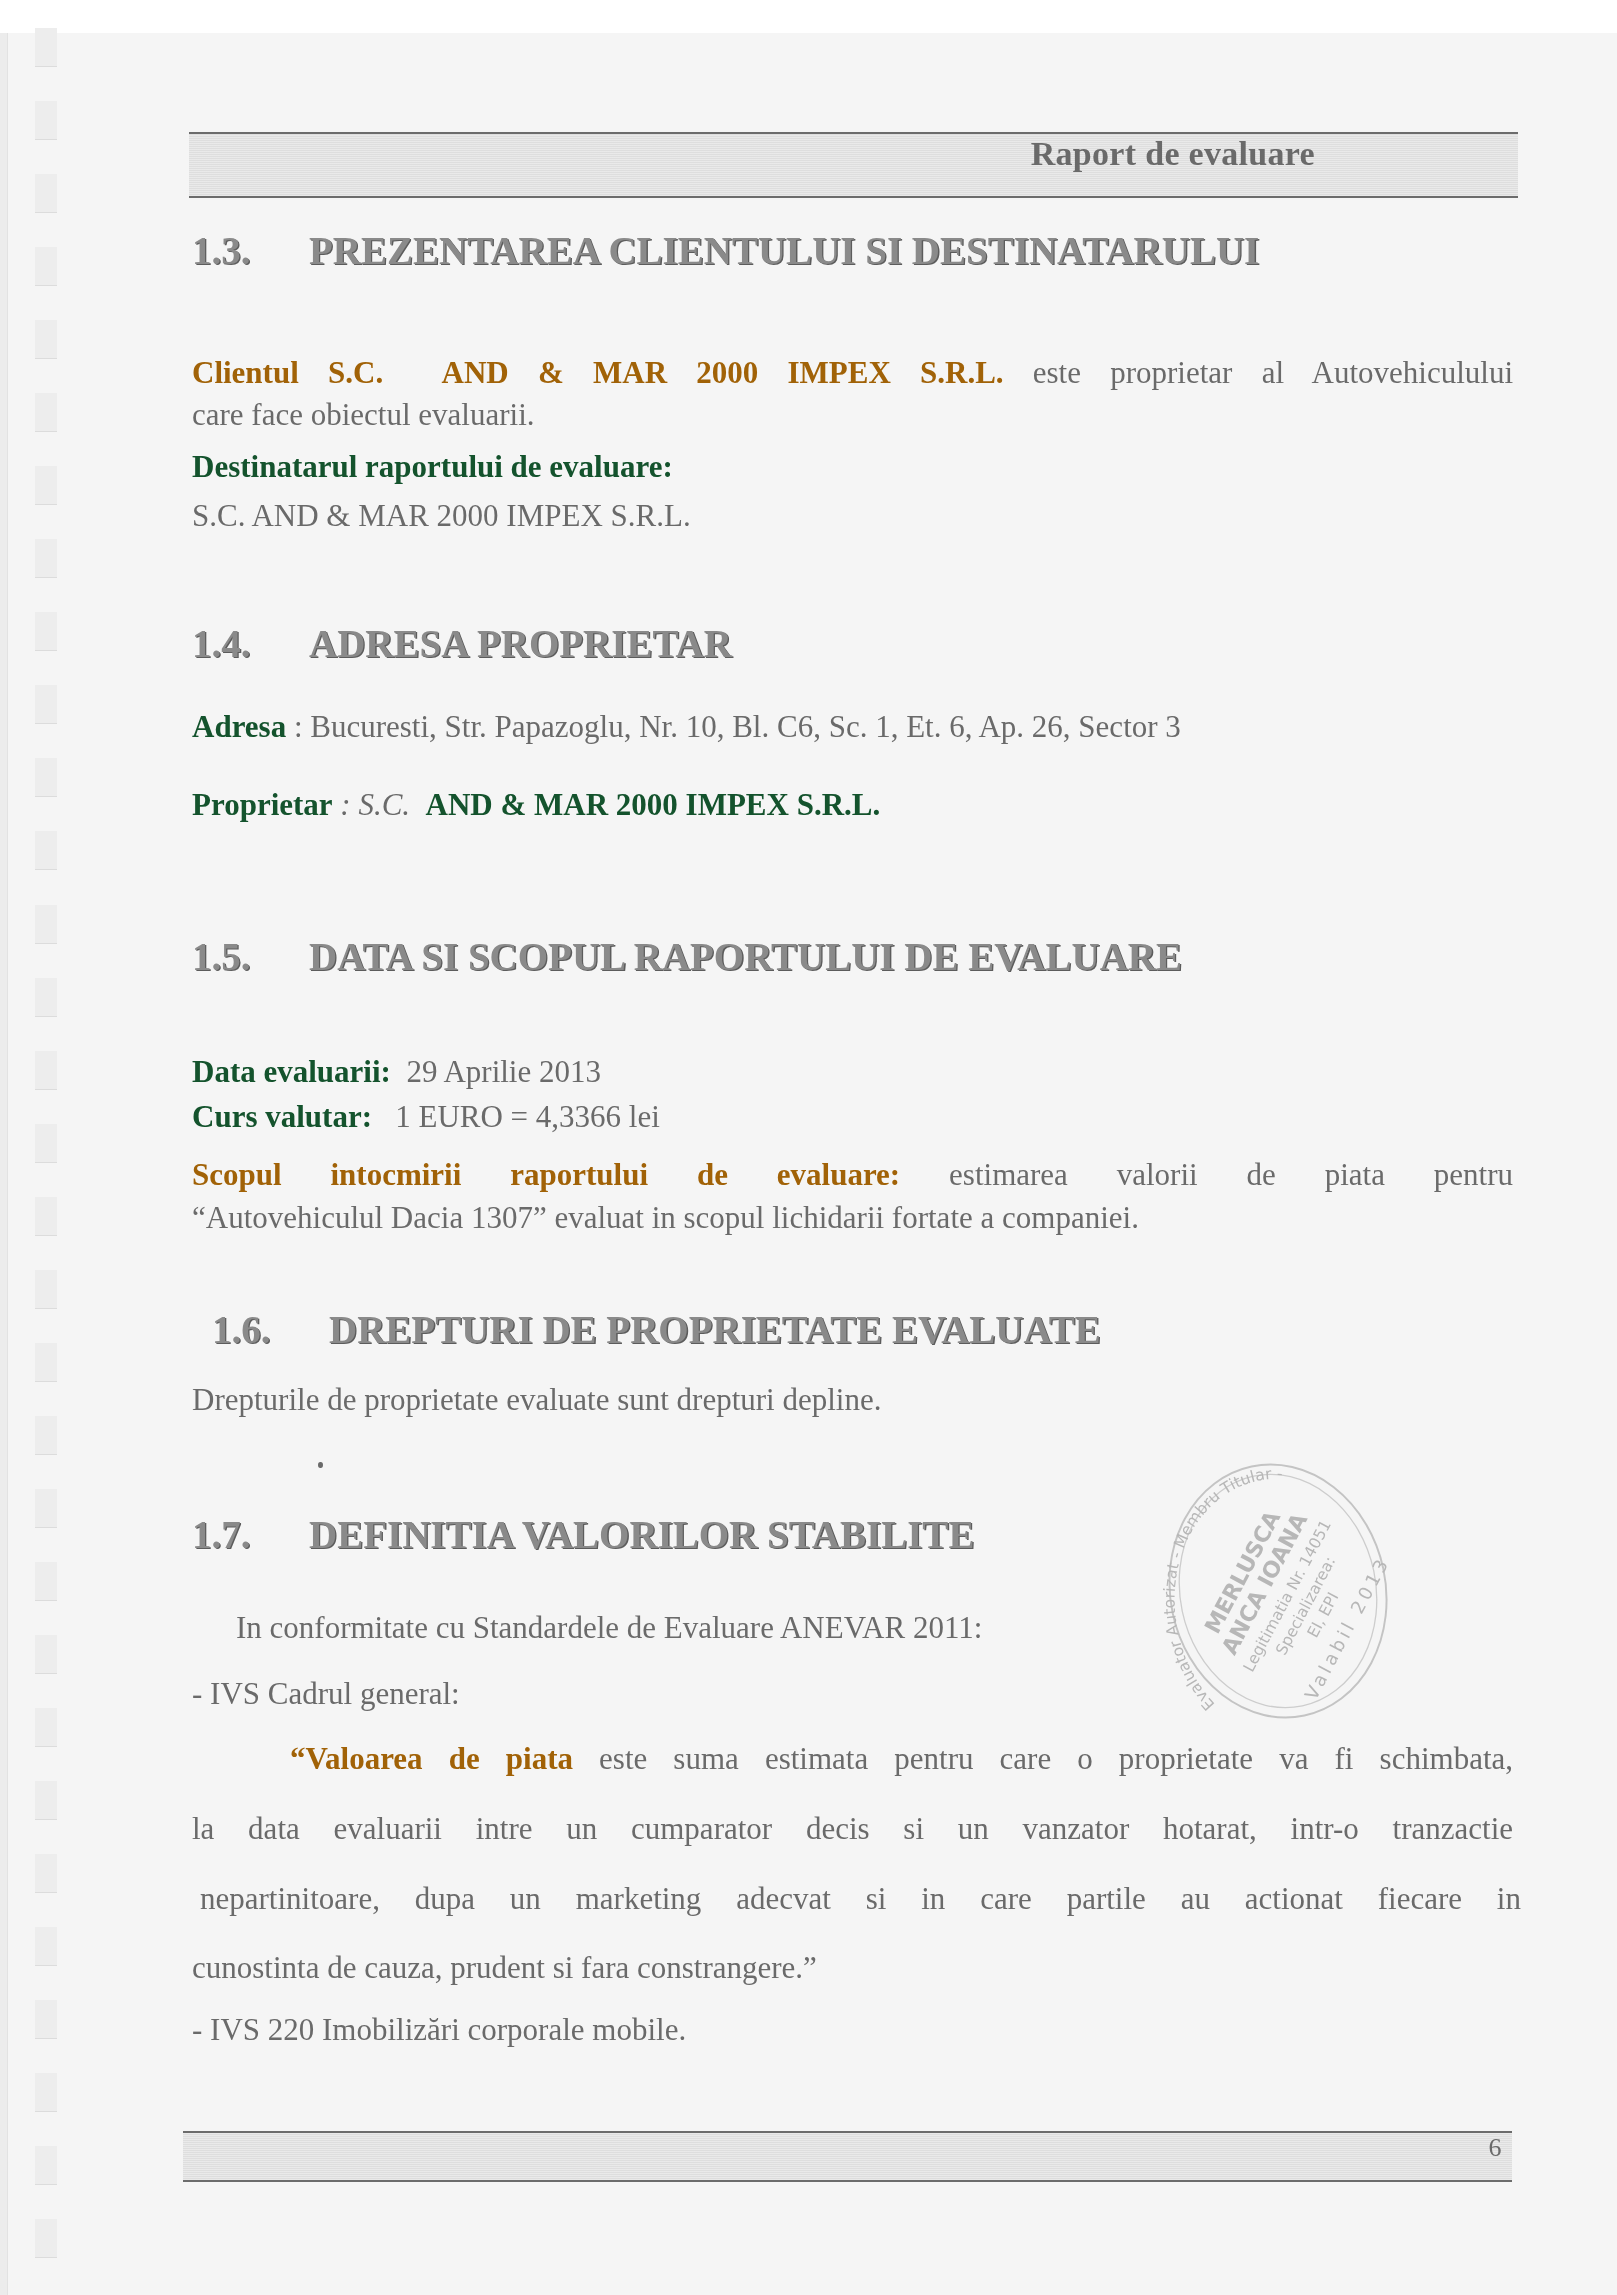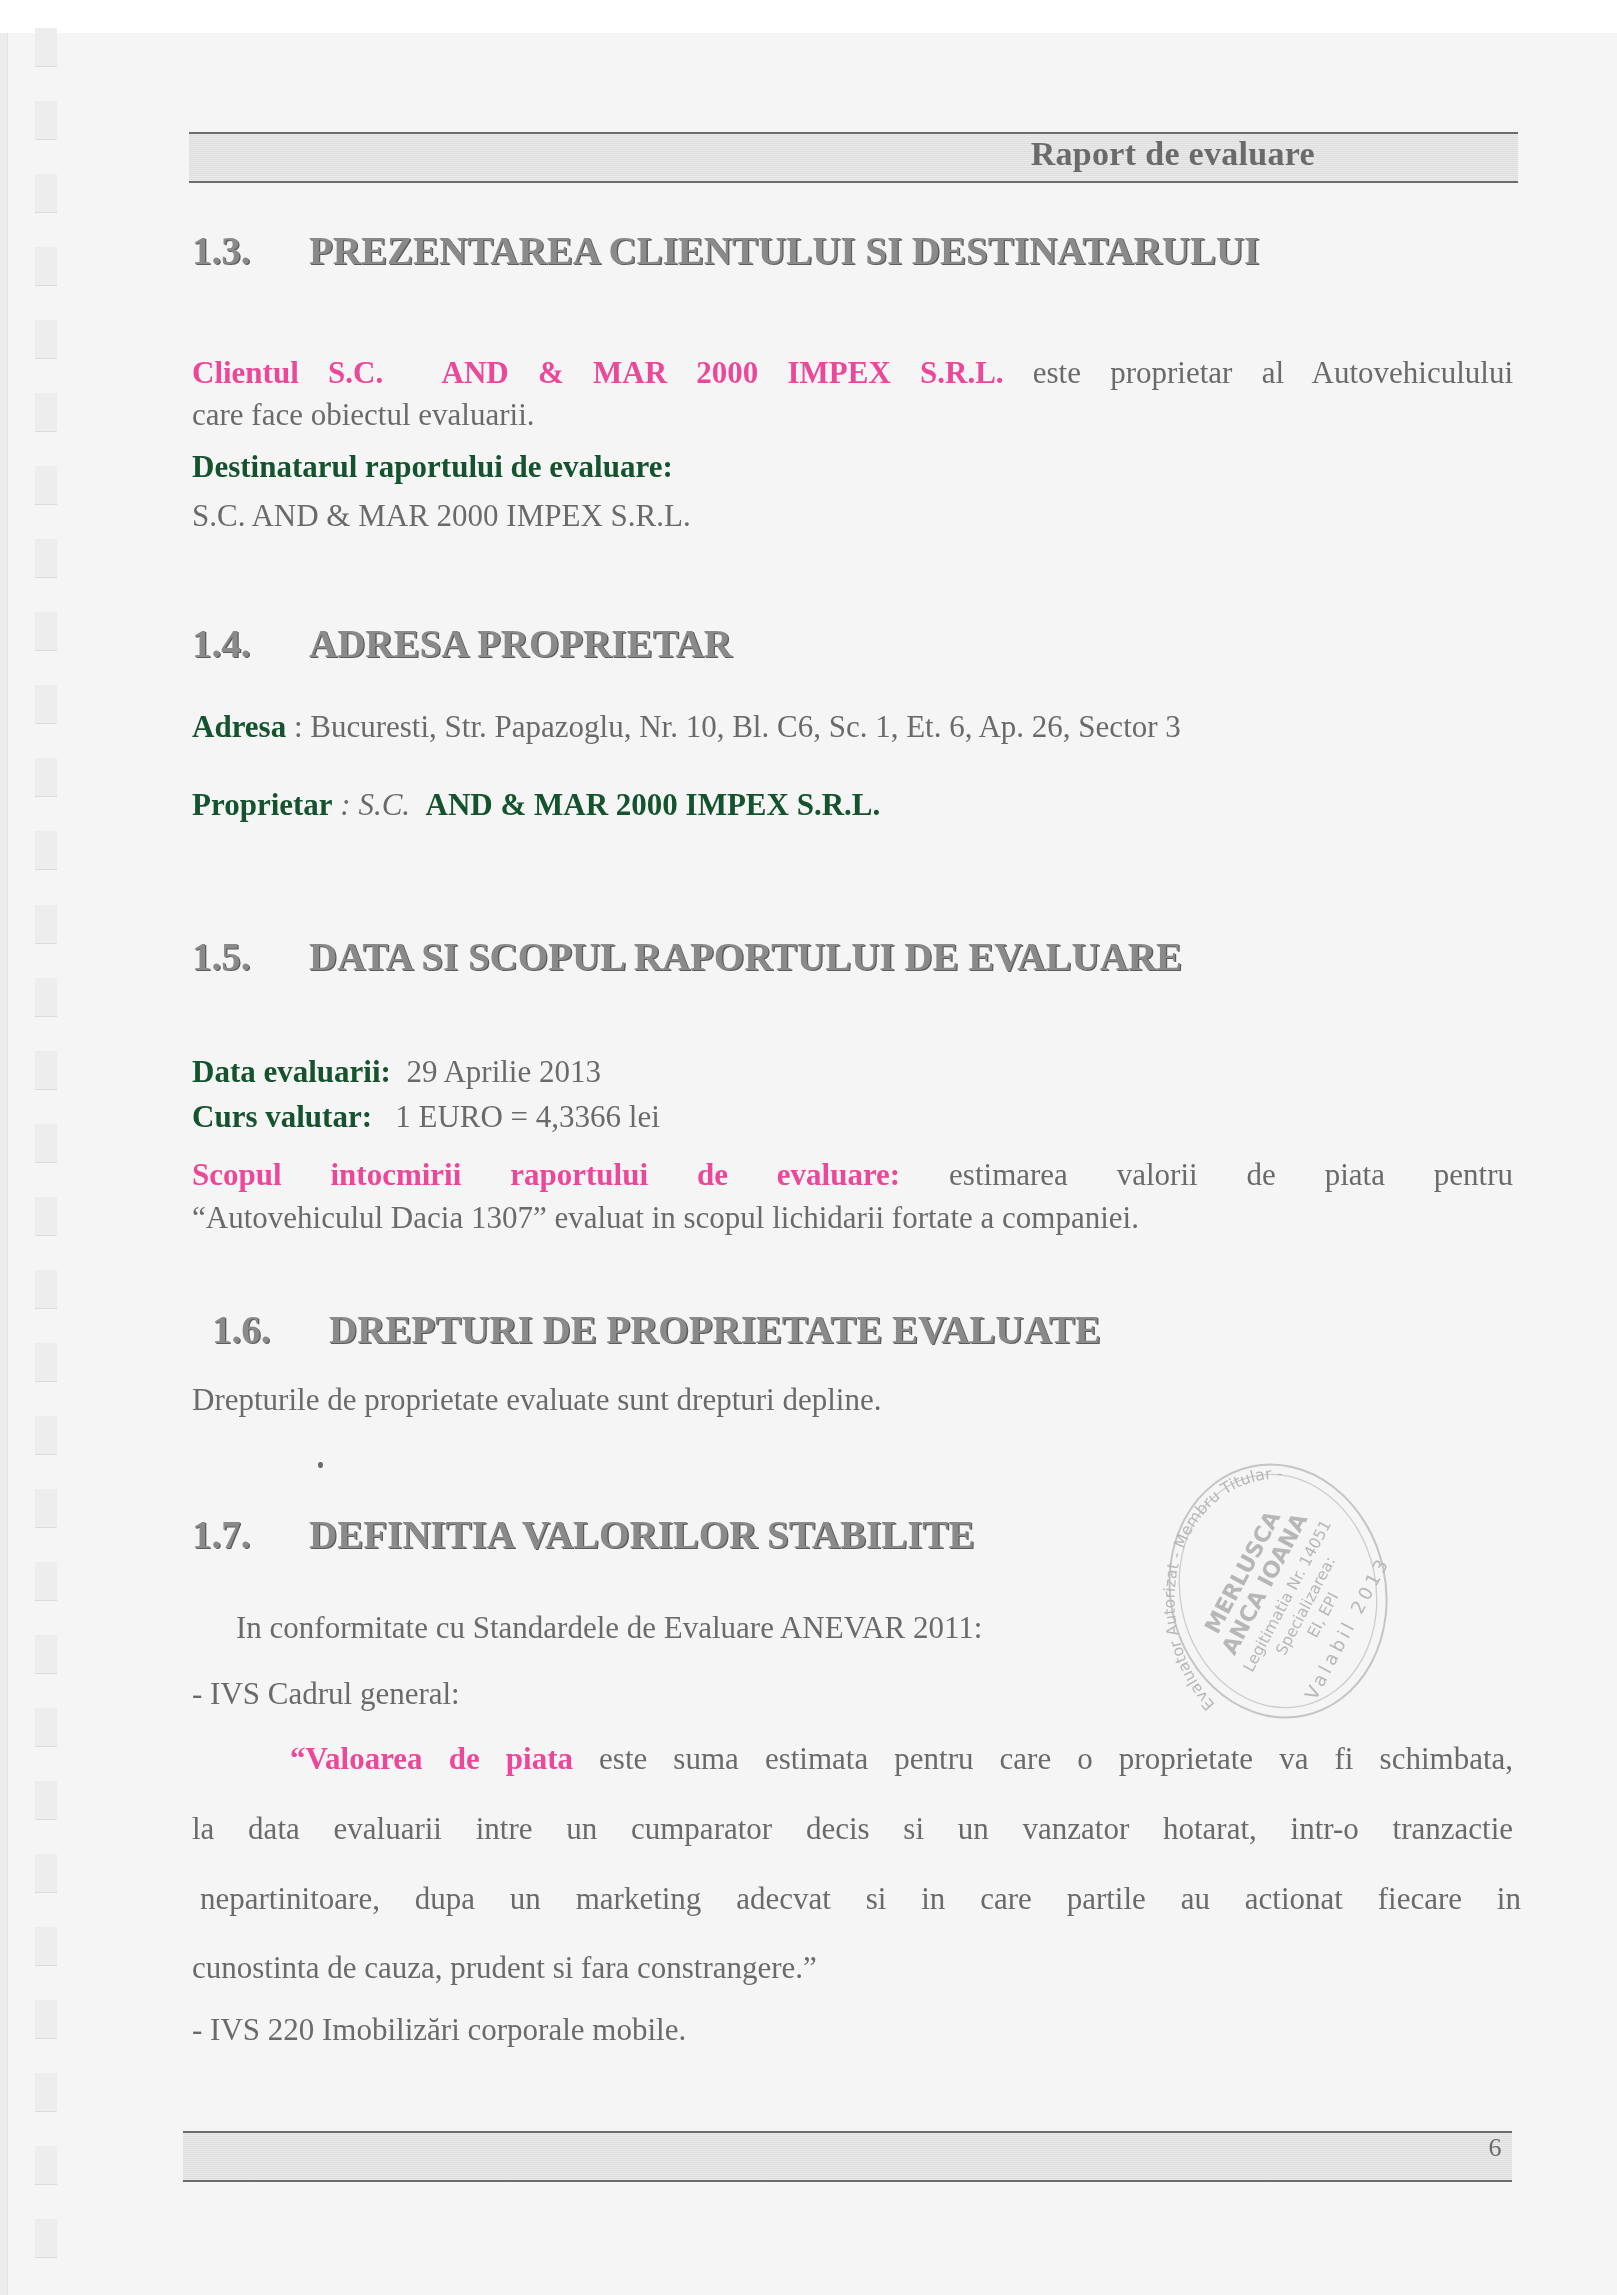--- a/index.html
+++ b/index.html
@@ -22,21 +22,21 @@
     background: #ededed;
     border-bottom: 1.3px solid #dcdcdc;
   }
   .band {
     position: absolute;
     border-top: 2.6px solid #6c6c6c; border-bottom: 2.6px solid #6c6c6c;
     background-color: #dedede;
     background-image: repeating-linear-gradient(0deg, rgba(255,255,255,0.35) 0 0.7px, rgba(0,0,0,0) 0.7px 2px);
     box-sizing: border-box;
   }
-  .header-band { left: 189px; top: 132px; width: 1329px; height: 51px; }
+  .header-band { left: 189px; top: 132px; width: 1329px; height: 66px; }
   .footer-band { left: 183px; top: 2131px; width: 1329px; height: 51px; }
   .header-title {
     position: absolute; right: 203px; top: 1.3px;
     font-size: 34px; font-weight: bold; color: #6a6a6a; letter-spacing: 0.3px;
   }
   .footer-title {
     position: absolute; left: 6.5px; top: 5.2px;
     font-size: 34px; font-weight: bold; color: #6a6a6a;
   }
   .page-num {
@@ -52,21 +52,21 @@
   .h .num { display: inline-block; width: 117px; }
   .t {
     position: absolute; left: 192px; font-size: 31px; color: #6a6a6a;
     white-space: nowrap; line-height: 1;
   }
   .t b { font-weight: bold; color: #14532d; }
   .justify {
     position: absolute; left: 192px; width: 1321px; font-size: 31px; color: #6a6a6a;
     text-align: justify; text-align-last: justify; white-space: normal; line-height: 1;
   }
-  .justify b { font-weight: bold; color: #ec4899; }
+  .justify b { font-weight: bold; color: #a16207; }
   .dot {
     position: absolute; left: 318px; top: 1462px; width: 4.6px; height: 5.9px;
     background: #6a6a6a; border-radius: 50%;
   }
   .stamp {
     position: absolute; left: 1154px; top: 1454px; width: 248px; height: 274px;
     transform: rotate(-12deg);
   }
   .stamp svg { width: 100%; height: 100%; }
   .stamp text { font-family: "DejaVu Sans", sans-serif; fill: #b7b7b7; }

